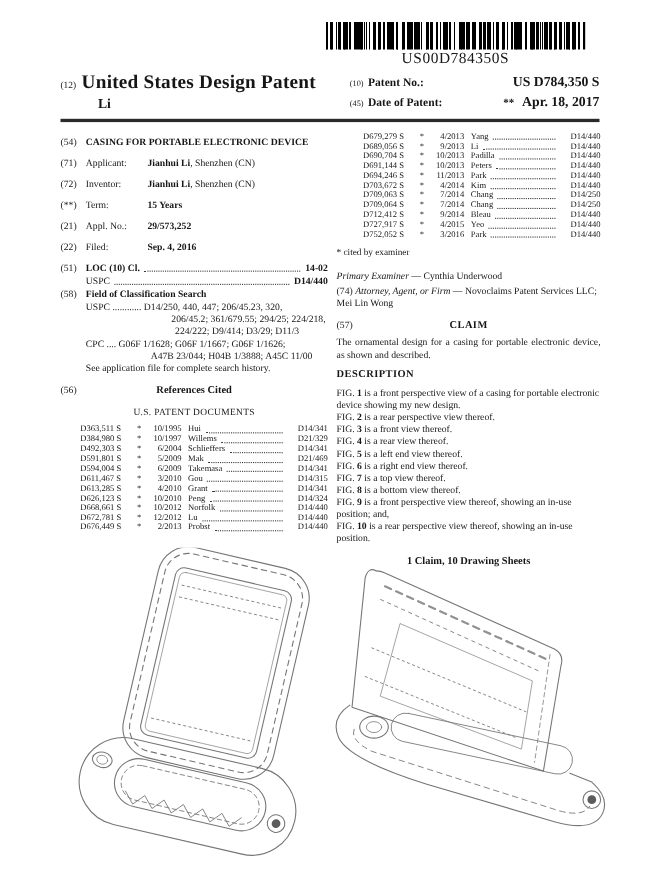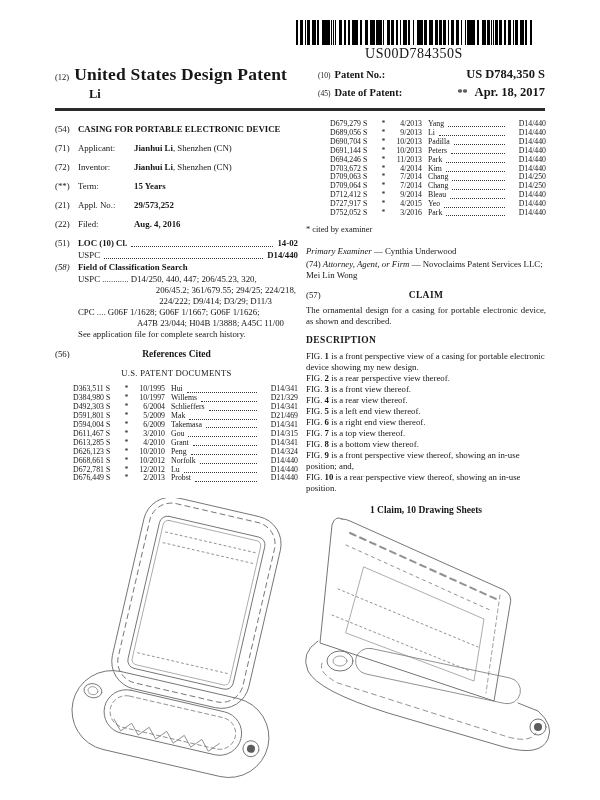--- a/index.html
+++ b/index.html
@@ -133,39 +133,39 @@
 
     <div class="frow">
       <span class="code">(21)</span>
       <span class="flbl">Appl. No.:</span>
       <span class="fval bold">29/573,252</span>
     </div>
 
     <div class="frow">
       <span class="code">(22)</span>
       <span class="flbl">Filed:</span>
-      <span class="fval bold">Aug. 4, 2016</span>
+      <span class="fval bold">Sep. 4, 2016</span>
     </div>
 
     <div class="clsrow">
       <span class="code" style="width:23px;flex:none;">(51)</span>
       <span class="bold">LOC (10) Cl.</span>
       <span class="leader"></span>
       <span class="bold">14-02</span>
     </div>
 
     <div class="clsrow indent">
       <span>USPC</span>
       <span class="leader"></span>
       <span class="bold">D14/440</span>
     </div>
 
     <div>
       <div class="clsrow">
-        <span class="code" style="width:23px;flex:none;font-style:italic;">(58)</span>
+        <span class="code" style="width:23px;flex:none;">(58)</span>
         <span class="bold">Field of Classification Search</span>
       </div>
       <div class="indent">USPC ............ D14/250, 440, 447; 206/45.23, 320,</div>
       <div class="tright pr4">206/45.2; 361/679.55; 294/25; 224/218,</div>
       <div class="tright pr24">224/222; D9/414; D3/29; D11/3</div>
       <div class="indent">CPC .... G06F 1/1628; G06F 1/1667; G06F 1/1626;</div>
       <div class="tright pr12">A47B 23/044; H04B 1/3888; A45C 11/00</div>
       <div class="indent">See application file for complete search history.</div>
     </div>
 

